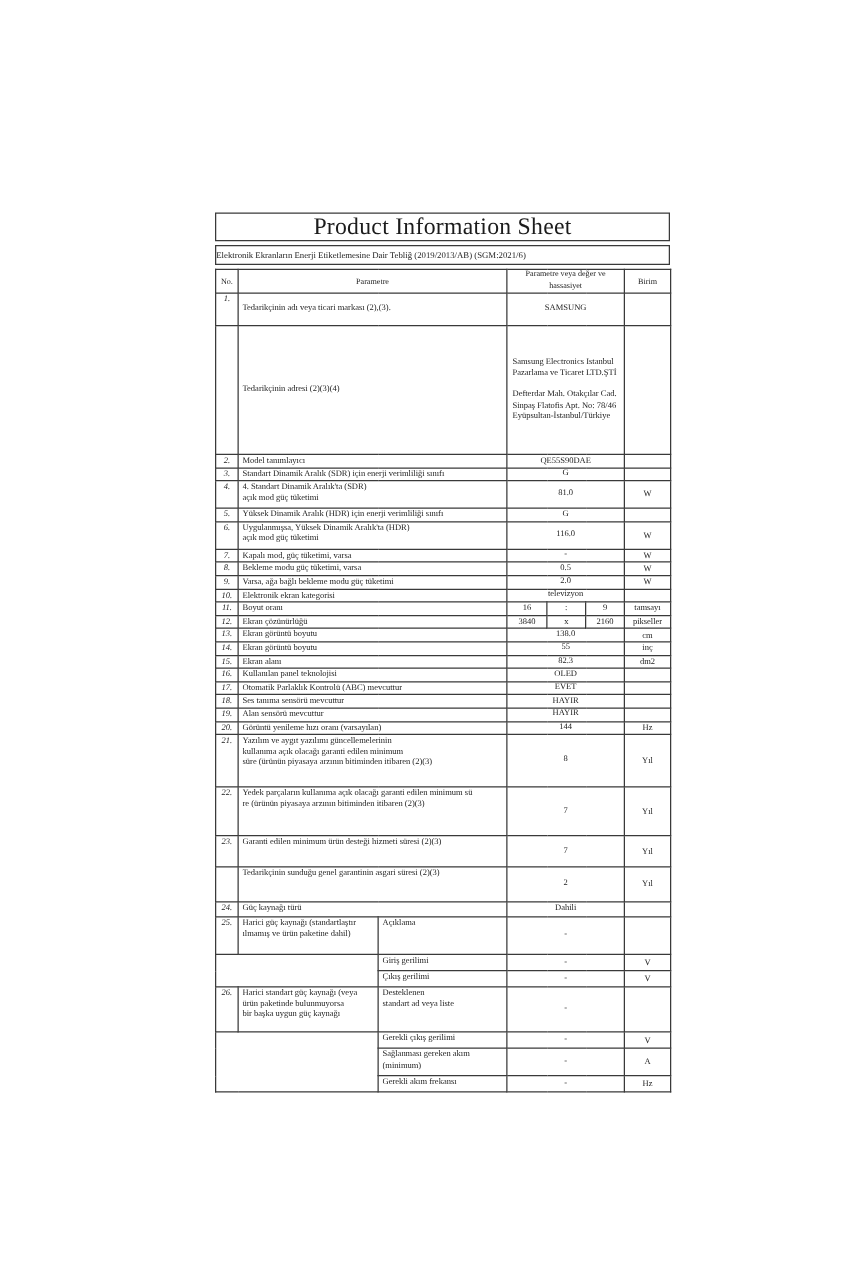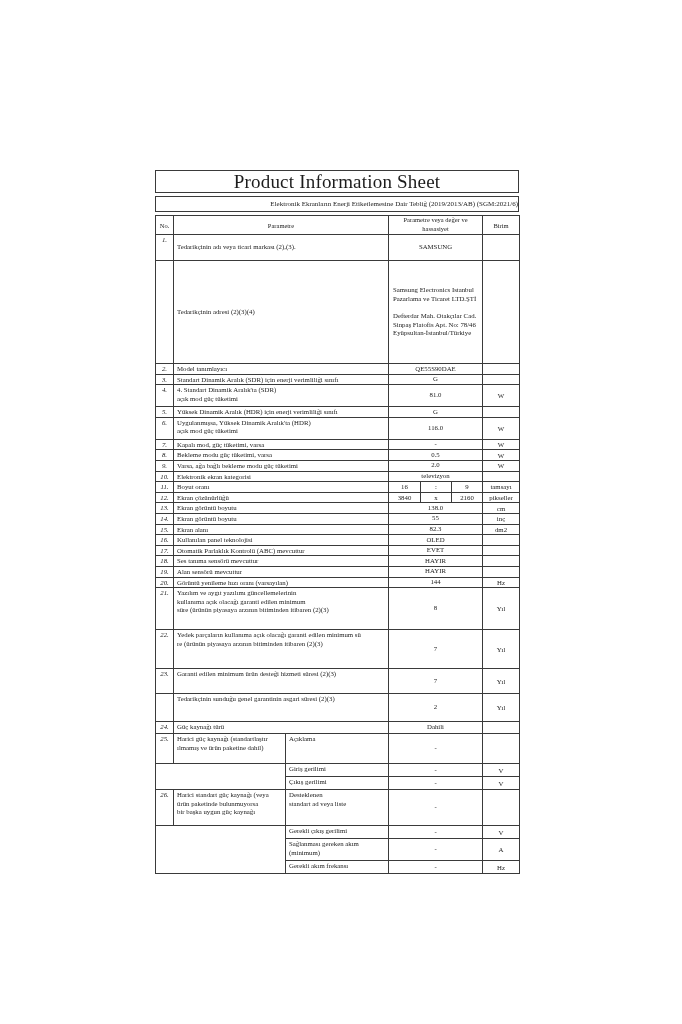--- a/index.html
+++ b/index.html
@@ -1,21 +1,21 @@
 <!DOCTYPE html>
 <html><head>
 <meta charset="utf-8">
 <style>
   * { box-sizing: border-box; margin: 0; padding: 0; }
   html, body { width: 682px; height: 1024px; background: #ffffff; }
   body { font-family: "Liberation Serif", "DejaVu Serif", serif; color: #1c1c1c; position: relative; }
-  .sheet { position: absolute; left: 155px; top: 170px; width: 364px; }
+  .sheet { position: absolute; left: 172px; top: 170px; width: 364px; }
   .box { border: 1px solid #3a3a3a; background: #fff; }
   .title { height: 23px; line-height: 21px; text-align: center; font-size: 19px; letter-spacing: 0.2px; }
-  .subtitle { margin-top: 3px; height: 16px; line-height: 14px; text-align: right; font-size: 7px; }
+  .subtitle { margin-top: 3px; height: 16px; line-height: 14px; text-align: left; font-size: 7px; }
   table { margin-top: 3px; width: 364px; border-collapse: collapse; table-layout: fixed; }
   th, td { border: 1px solid #3a3a3a; font-size: 6.8px; font-weight: normal; padding: 0; }
   th { text-align: center; vertical-align: middle; font-size: 6.5px; }
   td.no { text-align: center; vertical-align: top; font-style: italic; padding-top: 1px; }
   td.param { text-align: left; vertical-align: top; padding: 1px 3px 0 3px; }
   td.param.pmid { vertical-align: middle; padding-top: 0; }
   td.value { text-align: center; vertical-align: middle; }
   td.value.vleft { text-align: left; padding-left: 4px; }
   td.unit { text-align: center; vertical-align: middle; }
   td.spacer { background: #fff; }

